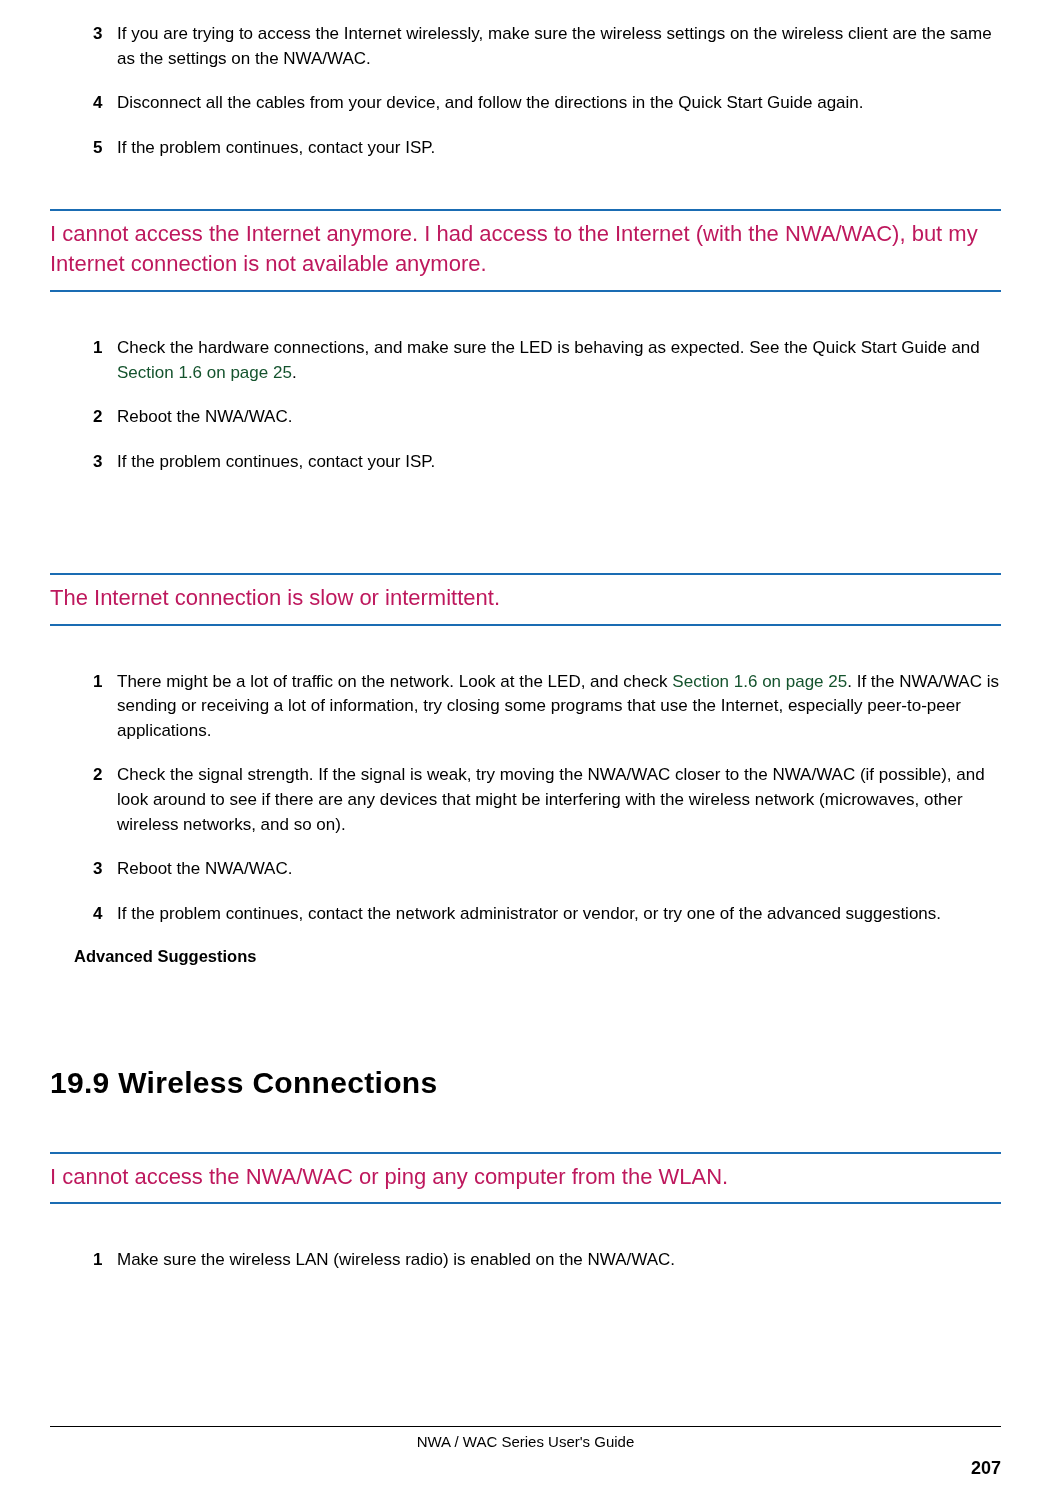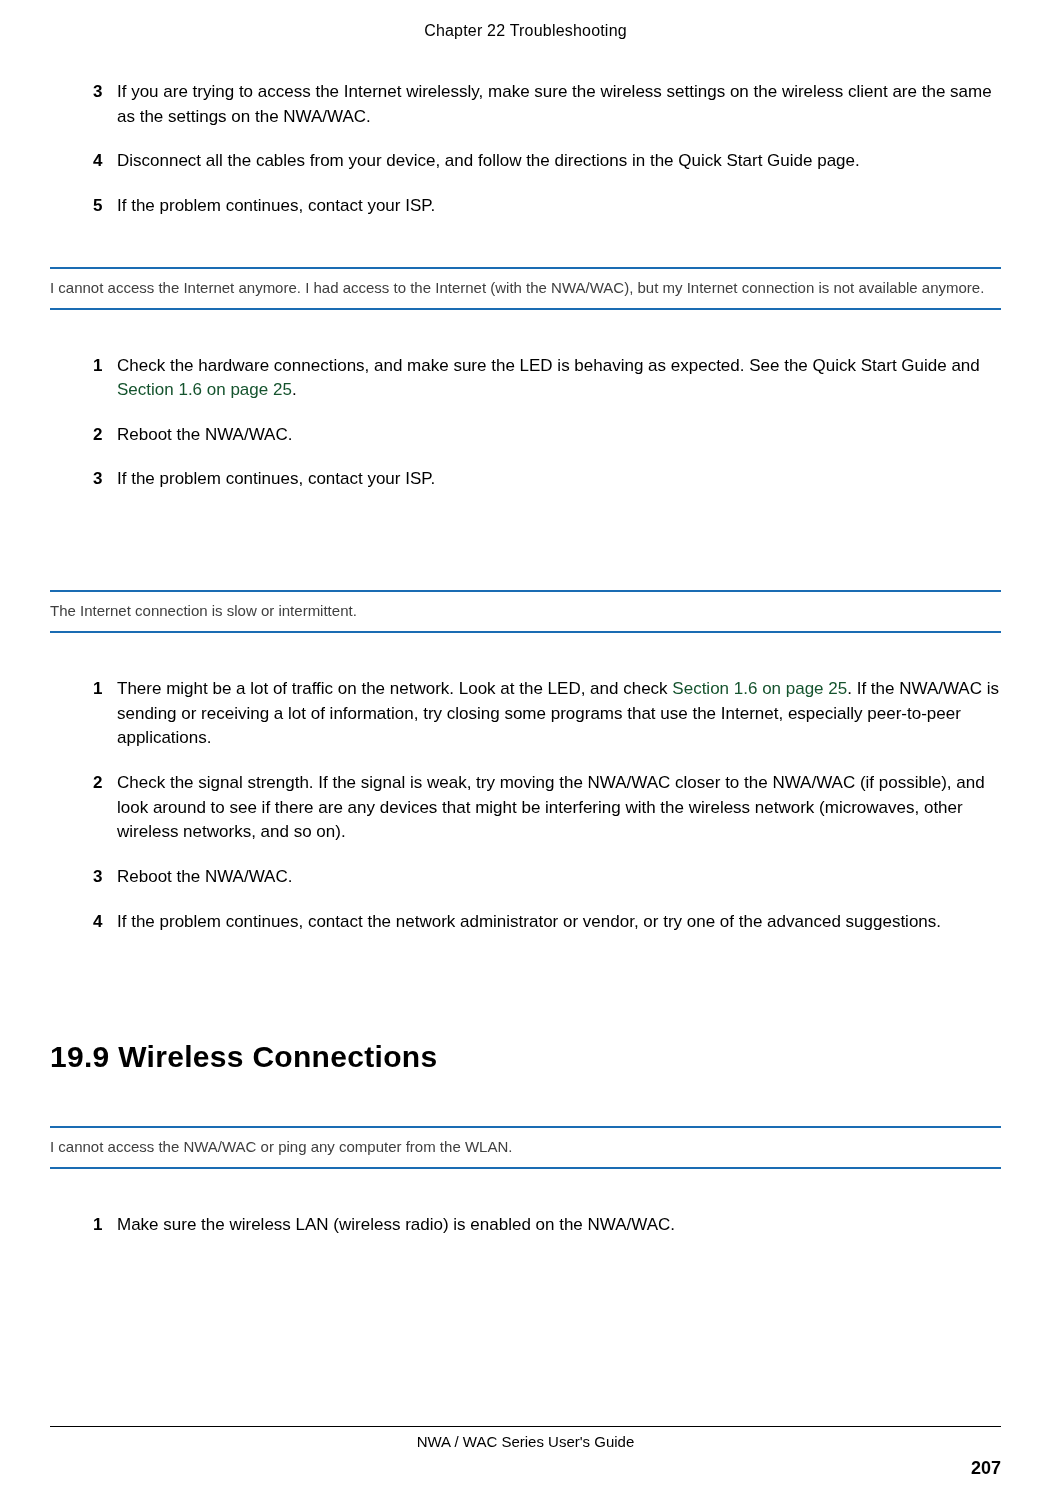--- a/index.html
+++ b/index.html
@@ -41,22 +41,22 @@
     text-align: left;
   }
   .numbered-list .txt {
     flex: 1;
   }
   .topic-block {
     margin-top: 28px;
     margin-bottom: 50px;
   }
   .topic-title {
-    color: #404040;
-    font-size: 15px;
+    color: #be185d;
+    font-size: 22px;
     line-height: 1.4;
     border-top: 2px solid #1a6cb3;
     border-bottom: 2px solid #1a6cb3;
     padding: 8px 0 10px 0;
     margin-bottom: 44px;
     font-weight: normal;
   }
   .linkref {
     color: #14532d;
   }
@@ -96,30 +96,29 @@
     font-size: 18px;
     font-weight: bold;
     text-align: right;
   }
 </style>
 </head>
 <body>
 
 <div class="page">
 
-  <div class="chapter-header">Chapter 22 Troubleshooting</div>
 
   <ol class="numbered-list">
     <li>
       <span class="num">3</span>
       <span class="txt">If you are trying to access the Internet wirelessly, make sure the wireless settings on the wireless client are the same as the settings on the NWA/WAC.</span>
     </li>
     <li>
       <span class="num">4</span>
-      <span class="txt">Disconnect all the cables from your device, and follow the directions in the Quick Start Guide page.</span>
+      <span class="txt">Disconnect all the cables from your device, and follow the directions in the Quick Start Guide again.</span>
     </li>
     <li>
       <span class="num">5</span>
       <span class="txt">If the problem continues, contact your ISP.</span>
     </li>
   </ol>
 
   <div class="topic-block">
     <div class="topic-title">I cannot access the Internet anymore. I had access to the Internet (with the NWA/WAC), but my Internet connection is not available anymore.</div>
     <ol class="numbered-list">
@@ -155,20 +154,21 @@
       </li>
       <li>
         <span class="num">3</span>
         <span class="txt">Reboot the NWA/WAC.</span>
       </li>
       <li>
         <span class="num">4</span>
         <span class="txt">If the problem continues, contact the network administrator or vendor, or try one of the advanced suggestions.</span>
       </li>
     </ol>
+    <div class="sub-heading">Advanced Suggestions</div>
   </div>
 
   <h2 class="section-heading">19.9  Wireless Connections</h2>
 
   <div class="topic-block last">
     <div class="topic-title">I cannot access the NWA/WAC or ping any computer from the WLAN.</div>
     <ol class="numbered-list">
       <li>
         <span class="num">1</span>
         <span class="txt">Make sure the wireless LAN (wireless radio) is enabled on the NWA/WAC.</span>

